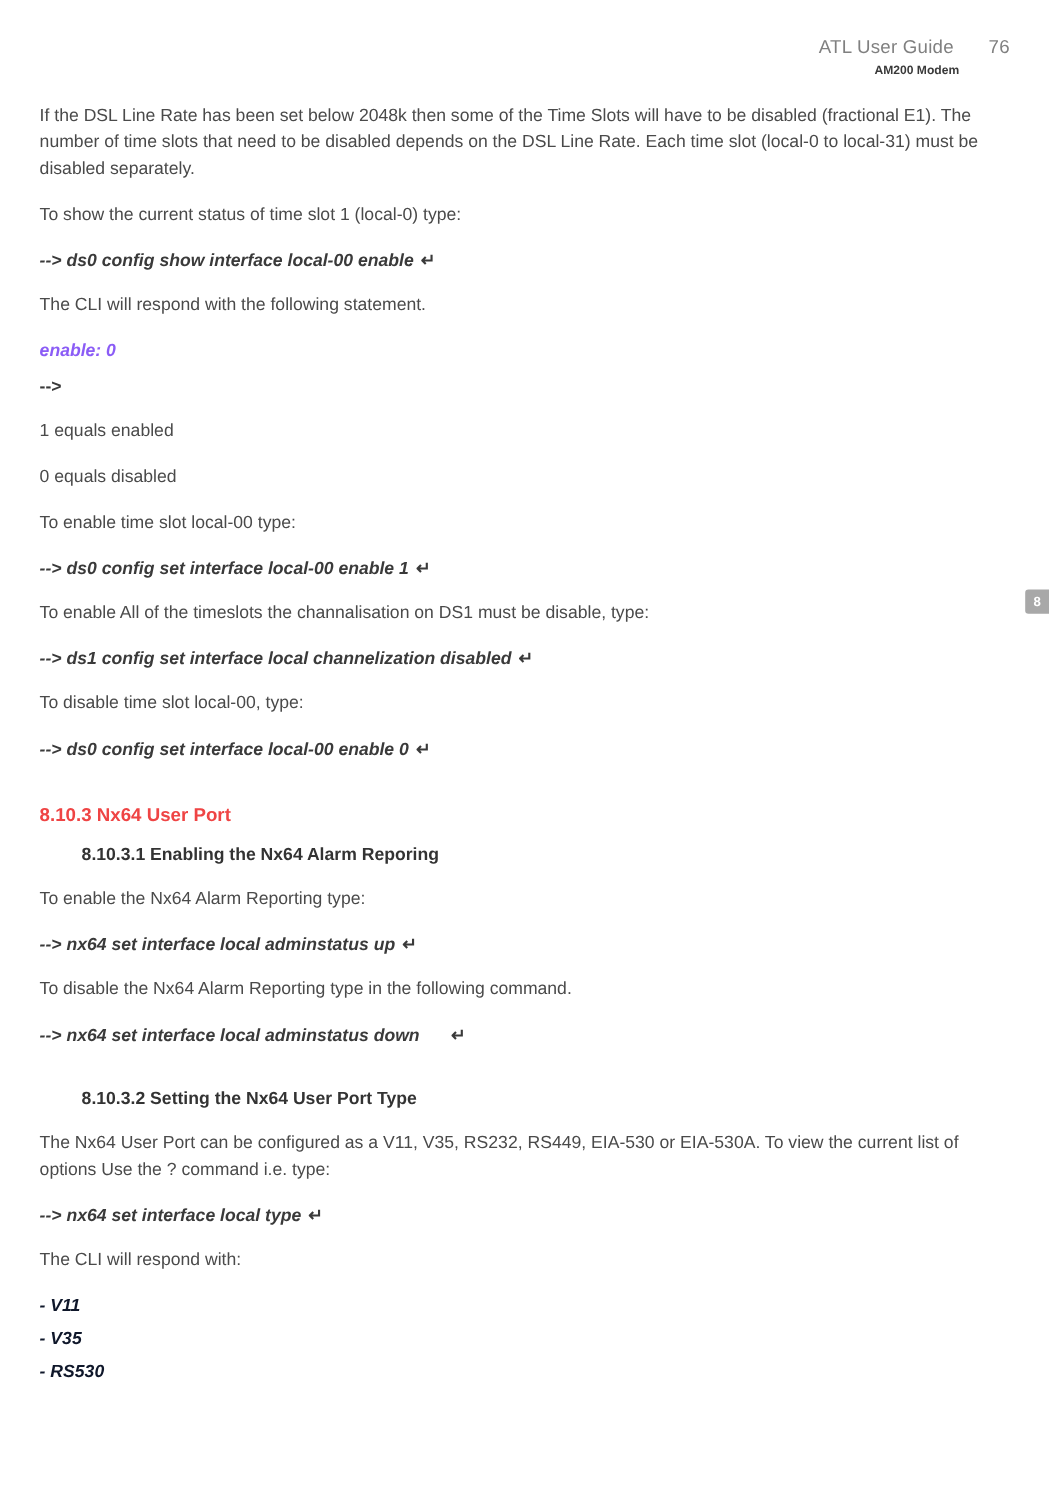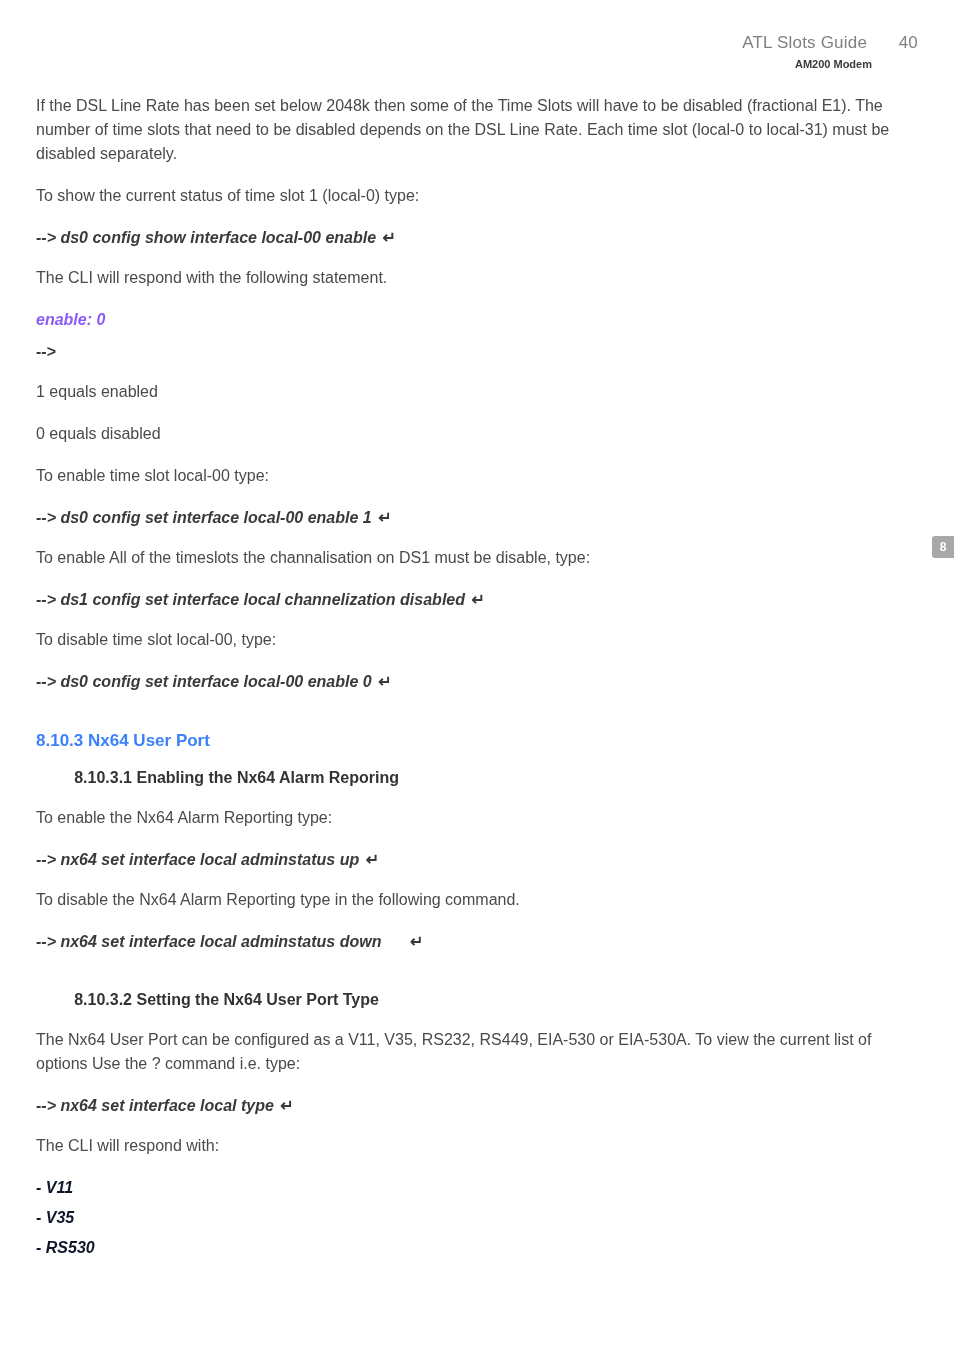--- a/index.html
+++ b/index.html
@@ -62,21 +62,21 @@
     margin: 0 0 8px 0;
   }
   .prompt {
     font-weight: 700;
     color: #3a3a3a;
     margin: 0 0 14px 0;
   }
   .h3 {
     font-size: 17px;
     font-weight: 700;
-    color: #3b82f6;
+    color: #ef4444;
     margin: 34px 0 12px 0;
   }
   .h4 {
     font-size: 16px;
     font-weight: 700;
     color: #333;
     margin: 0 0 12px 0;
   }
   .h4 .num {
     display: inline-block;
@@ -108,22 +108,22 @@
     margin-bottom: 6px;
   }
 </style>
 </head>
 <body>
 
 <div class="page">
 
   <div class="header">
     <div class="header-line1">
-      <span>ATL Slots Guide</span>
-      <span class="pagenum">40</span>
+      <span>ATL User Guide</span>
+      <span class="pagenum">76</span>
     </div>
     <div class="header-line2">AM200 Modem</div>
   </div>
 
   <p class="para">If the DSL Line Rate has been set below 2048k then some of the Time Slots will have to be disabled (fractional E1). The number of time slots that need to be disabled depends on the DSL Line Rate. Each time slot (local-0 to local-31) must be disabled separately.</p>
   <p class="para">To show the current status of time slot 1 (local-0) type:</p>
 
   <p class="cmd">
     <span>--&gt; ds0 config show interface local-00 enable</span>
     <span class="enter">↵</span>

